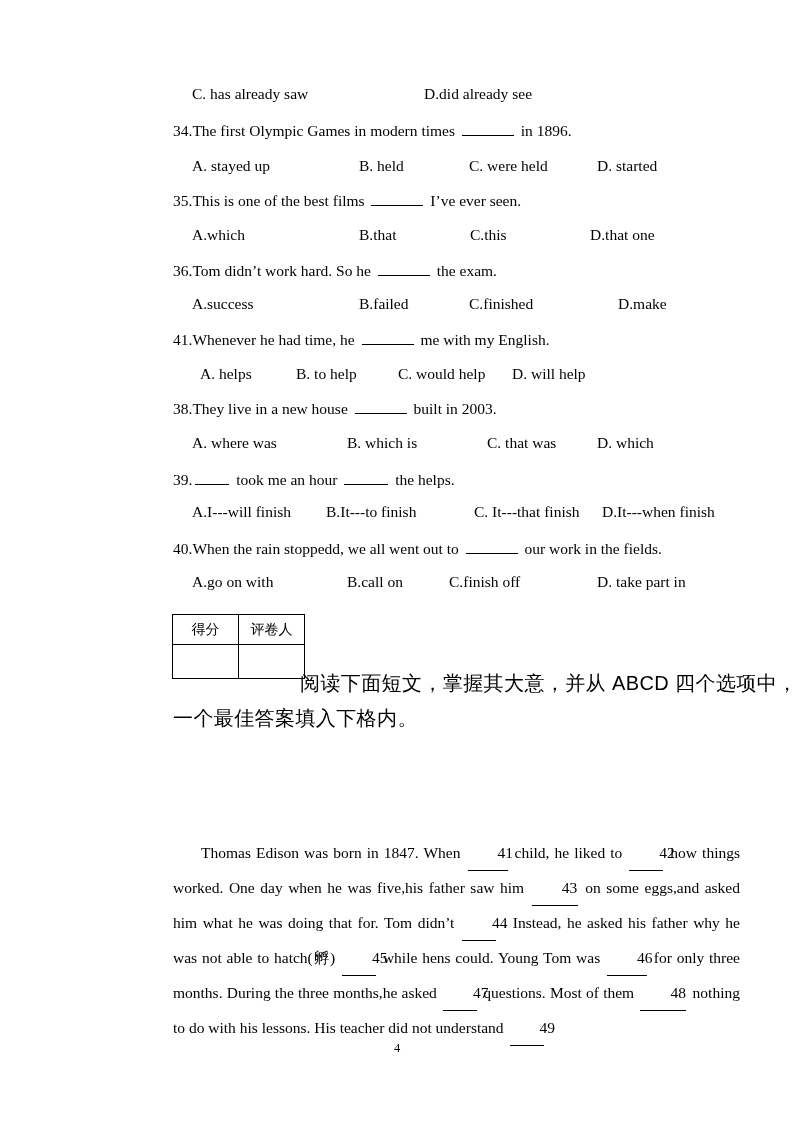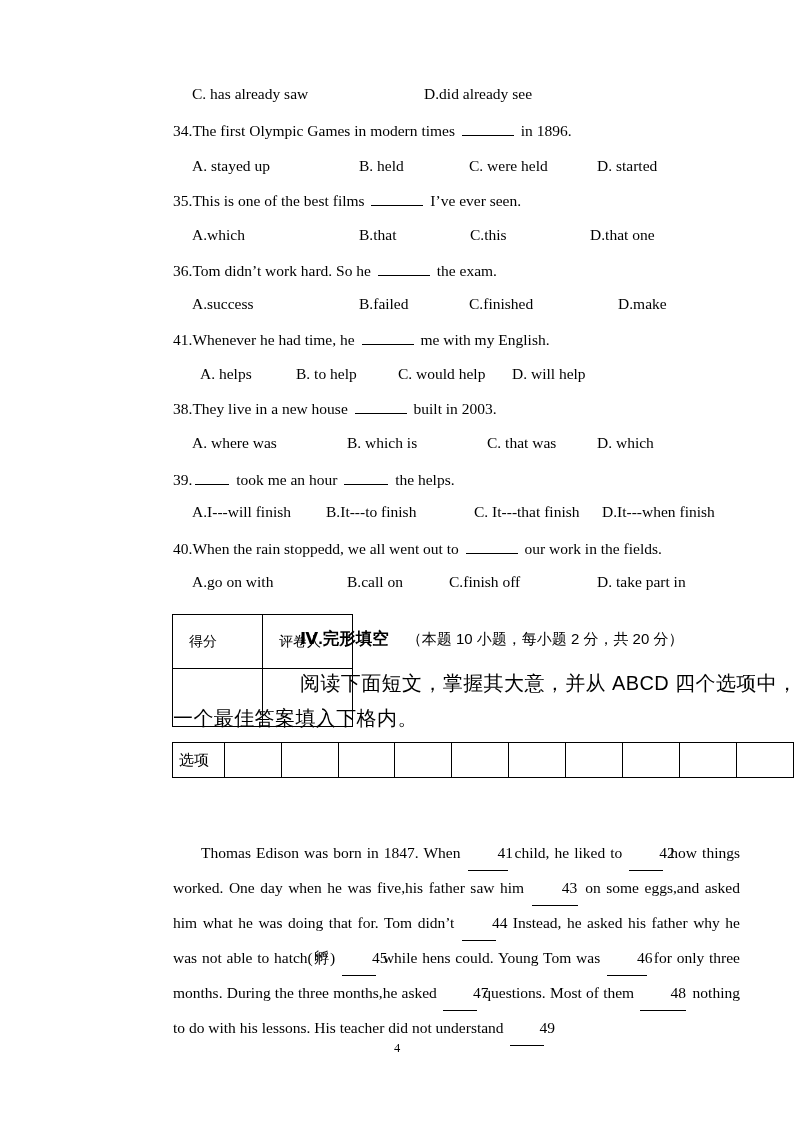--- a/index.html
+++ b/index.html
@@ -57,23 +57,23 @@
     position: absolute;
     left: 172px;
     top: 614px;
     border-collapse: collapse;
     font-family: "Liberation Sans", "DejaVu Sans", sans-serif;
   }
   .scorebox td {
     border: 1px solid #000;
     width: 57px;
     height: 21px;
-    text-align: left;
+    text-align: center;
     font-size: 14px;
-    padding: 16px;
+    padding: 4px;
     line-height: 21px;
   }
   .scorebox td.blankcell { height: 25px; }
 
   
   .sec-head {
     position: absolute;
     left: 300px;
     top: 628px;
     font-size: 16.5px;
@@ -216,42 +216,26 @@
       <td>得分</td>
       <td>评卷人</td>
     </tr>
     <tr>
       <td class="blankcell"></td>
       <td class="blankcell"></td>
     </tr>
   </tbody>
     </table>
 
-  <div class="sec-head">
-    <span>Ⅳ.完形填空</span><span class="points">（本题 10 小题，每小题 2 分，共 20 分）</span>
-  </div>
 
   <div class="cn-line" style="left:300px; top:670px;">阅读下面短文，掌握其大意，并从 ABCD 四个选项中，选出</div>
   <div class="cn-line" style="left:173px; top:705px;">一个最佳答案填入下格内。</div>
 
   <table class="answer-grid">
     <tbody>
-    <tr id="grid-row-answers">
-      <td class="hdr">选项</td>
-    <td class="num"></td>
-          <td class="num"></td>
-          <td class="num"></td>
-          <td class="num"></td>
-          <td class="num"></td>
-          <td class="num"></td>
-          <td class="num"></td>
-          <td class="num"></td>
-          <td class="num"></td>
-          <td class="num"></td>
-        </tr>
   </tbody>
     </table>
 
   <div class="passage" id="passage"><span>Thomas Edison was born in 1847. When </span><span class="nblank nb-w1">41</span><span> child, he liked to </span><span class="nblank nb-w2">42</span><span> how things worked. One day when he was five,his father saw him </span><span class="nblank nb-w3">43</span><span> on some eggs,and asked him what he was doing that for. Tom didn’t </span><span class="nblank nb-w2">44</span><span> . Instead, he asked his father why he was not able to hatch(孵) </span><span class="nblank nb-w2">45</span><span> while hens could. Young Tom was </span><span class="nblank nb-w1">46</span><span> for only three months. During the three months,he asked </span><span class="nblank nb-w2">47</span><span> questions. Most of them </span><span class="nblank nb-w3">48</span><span> nothing to do with his lessons. His teacher did not understand </span><span class="nblank nb-w2">49</span></div>
 
   <div class="pagenum">4</div>
 
 </div>
 
 </body></html>

